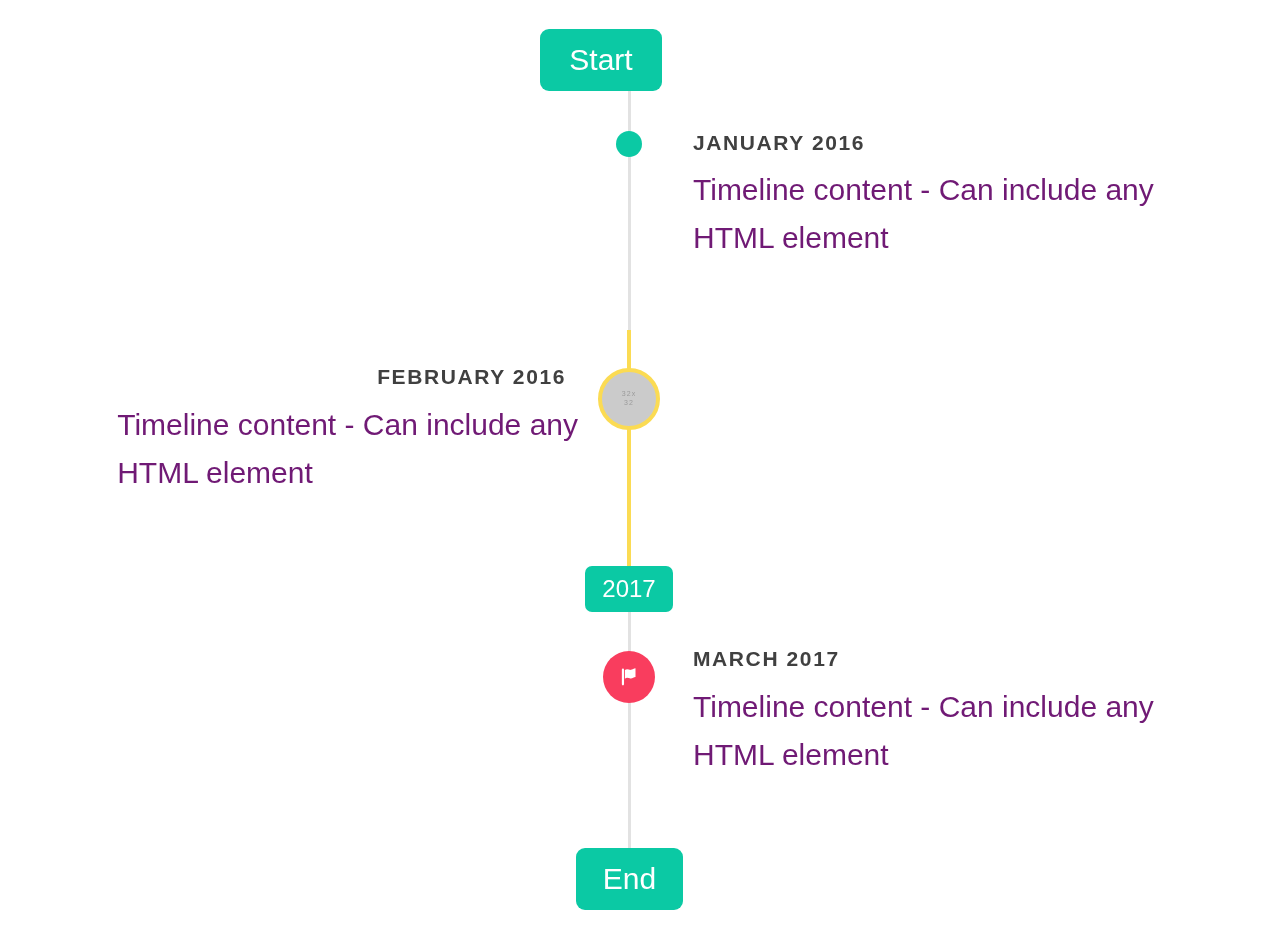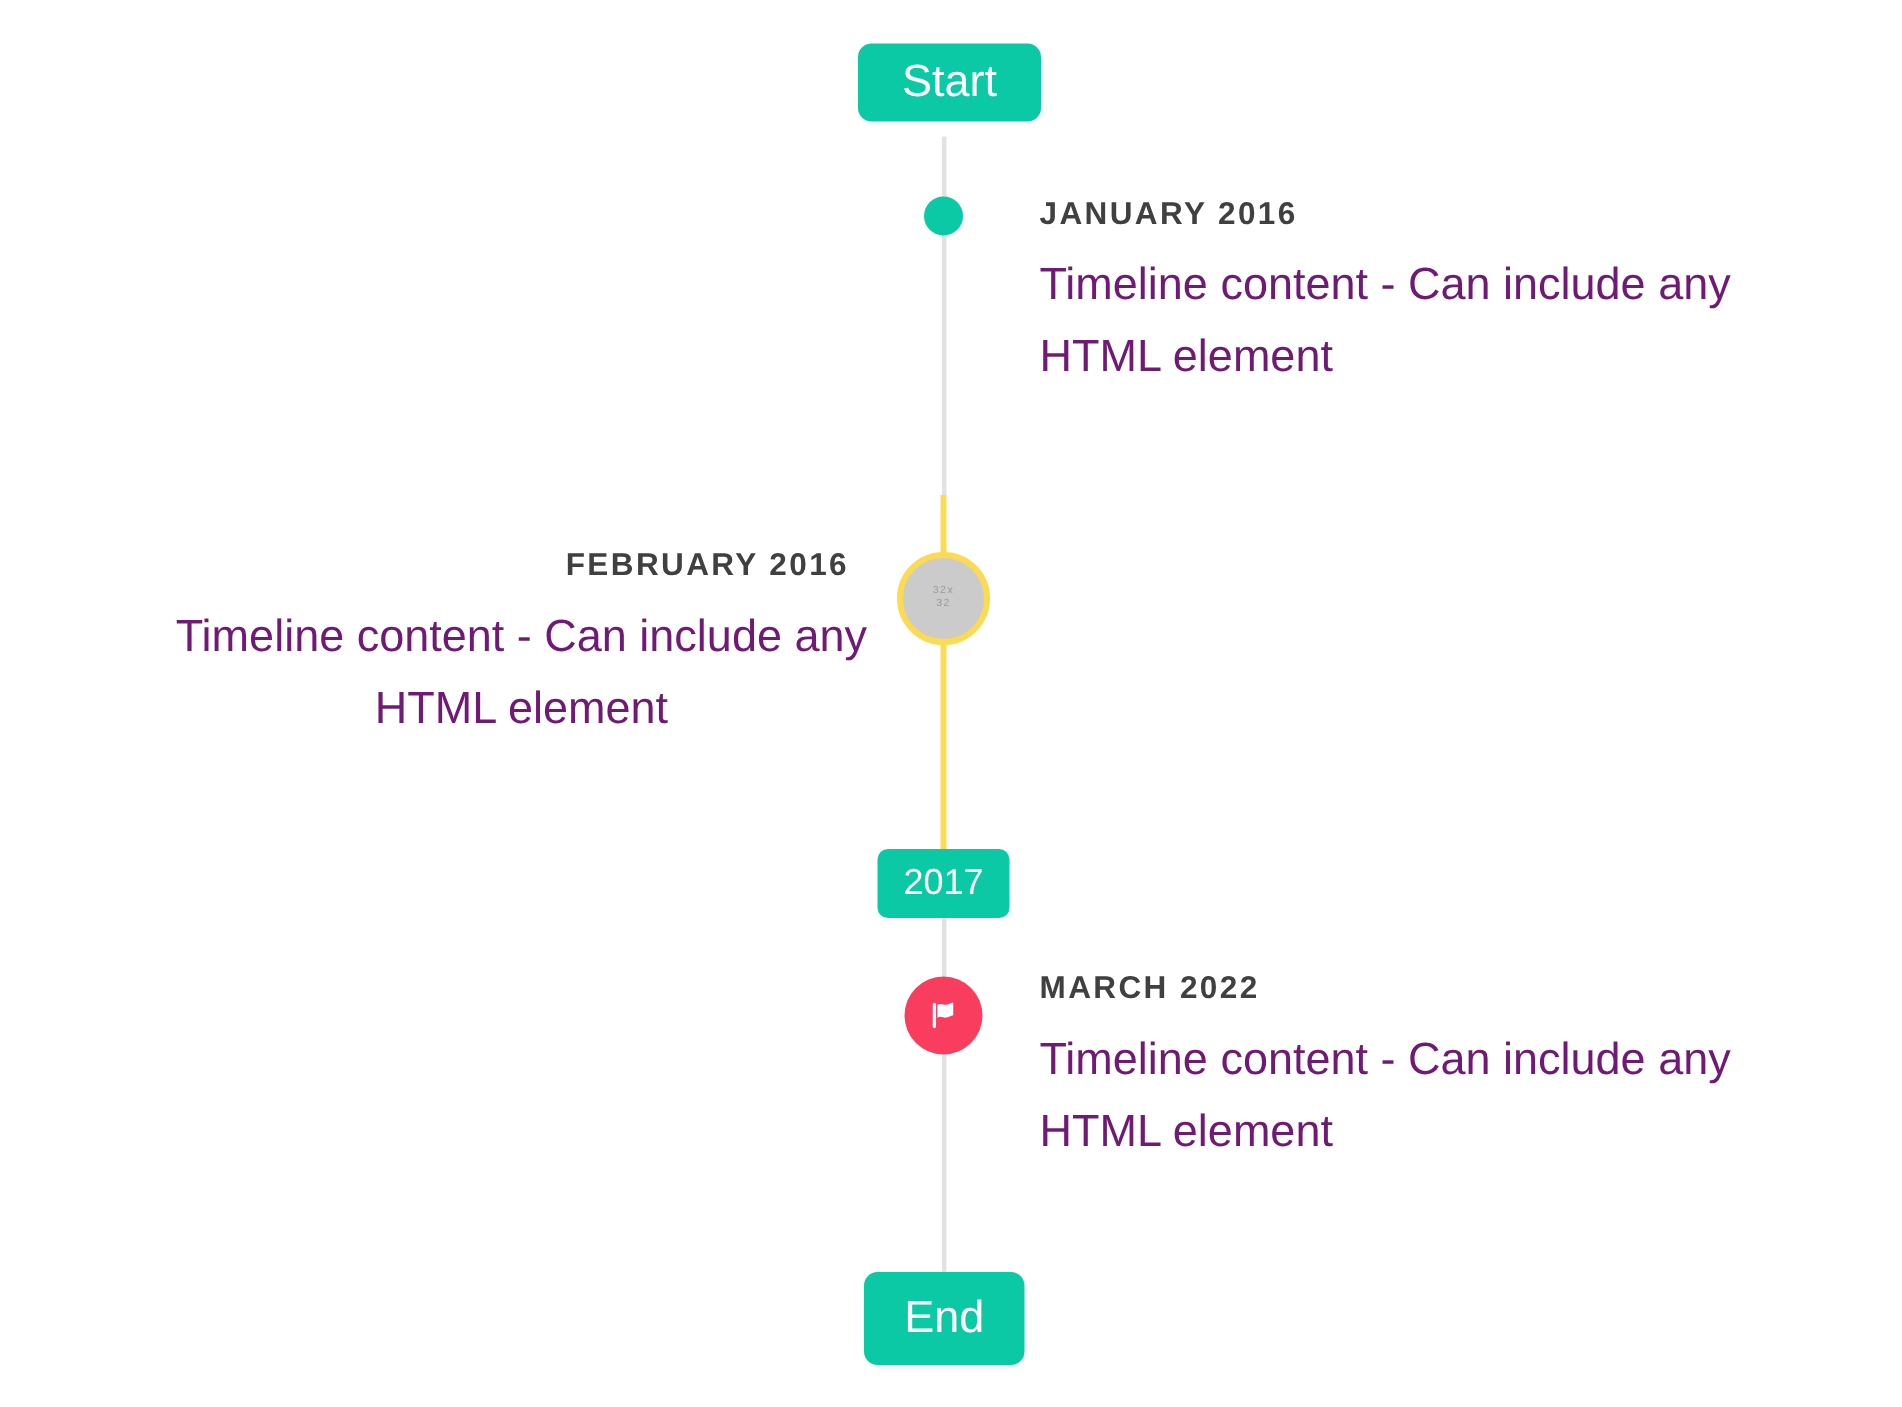--- a/index.html
+++ b/index.html
@@ -29,21 +29,21 @@
     color: #ffffff;
     border: none;
     border-radius: 9px;
     font-family: "Liberation Sans", sans-serif;
     font-size: 30px;
     font-weight: 400;
     display: flex; align-items: center; justify-content: center;
     cursor: pointer;
     z-index: 3;
   }
-  #start-knob { left: 572px; top: 29px; width: 122px; height: 52px; }
+  #start-knob { left: 540px; top: 29px; width: 122px; height: 62px; }
   #end-knob   { left: 576px; top: 848px; width: 107px; height: 62px; }
   #year-badge {
     position: absolute; left: 585px; top: 566px; width: 88px; height: 46px;
     background: #0bc9a4; color: #ffffff; border: none; border-radius: 7px;
     font-family: "Liberation Sans", sans-serif;
     font-size: 24px; font-weight: 400;
     display: flex; align-items: center; justify-content: center;
     cursor: pointer; z-index: 3;
   }
 
@@ -80,21 +80,21 @@
     line-height: 24px; color: #404040;
     white-space: nowrap;
   }
   .item-content {
     position: absolute;
     font-size: 30px; font-weight: 400; line-height: 48px;
     color: #701a75;
     white-space: nowrap;
   }
   .right-side { left: 693px; text-align: left; }
-  .left-side  { text-align: center; }
+  .left-side  { text-align: left; }
 
   #title-jan   { top: 131px; }
   #content-jan { top: 166px; }
   #title-feb   { top: 365px; right: 702px; }
   #content-feb { top: 401px; right: 690px; }
   #title-mar   { top: 647px; }
   #content-mar { top: 683px; }
   .content-line { display: block; }
 </style>
 </head>
@@ -130,21 +130,21 @@
     <svg class="flag-svg" viewBox="0 0 24 24">
       <rect x="5.4" y="4.2" width="2" height="15.6" rx="1" fill="#ffffff"></rect>
       <path fill="#ffffff" d="M8.2 5.6
         c 2.2 -1.6 3.9 0.1 5.5 -0.2
         c 1.6 -0.3 2.7 -1.1 4.3 -1.4
         l 0 7.9
         c -1.6 0.3 -2.7 1.1 -4.3 1.4
         c -1.6 0.3 -3.3 -1.4 -5.5 0.2 z"></path>
     </svg>
   </div>
-  <div class="item-title right-side" id="title-mar">MARCH 2022</div>
+  <div class="item-title right-side" id="title-mar">MARCH 2017</div>
   <div class="item-content right-side" id="content-mar">
     <span class="content-line">Timeline content - Can include any</span>
     <span class="content-line">HTML element</span>
   </div>
 
   <button class="knob" id="end-knob">End</button>
 
 </div>
 
 </body></html>

